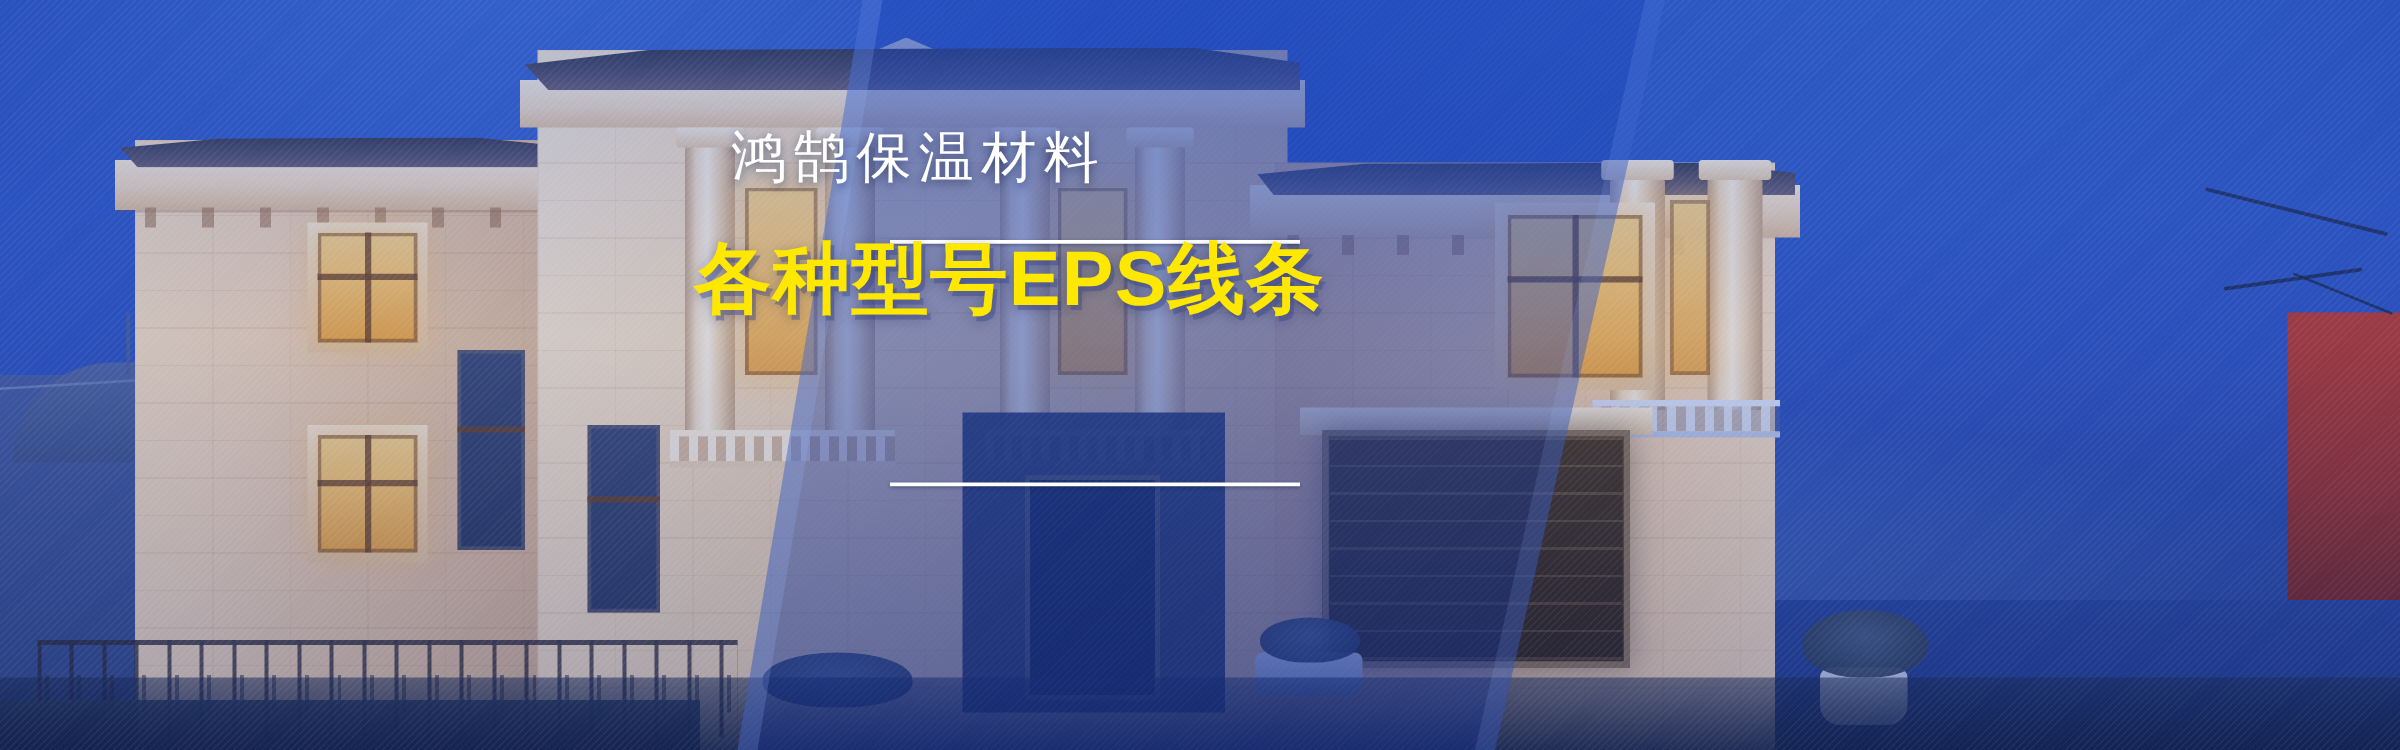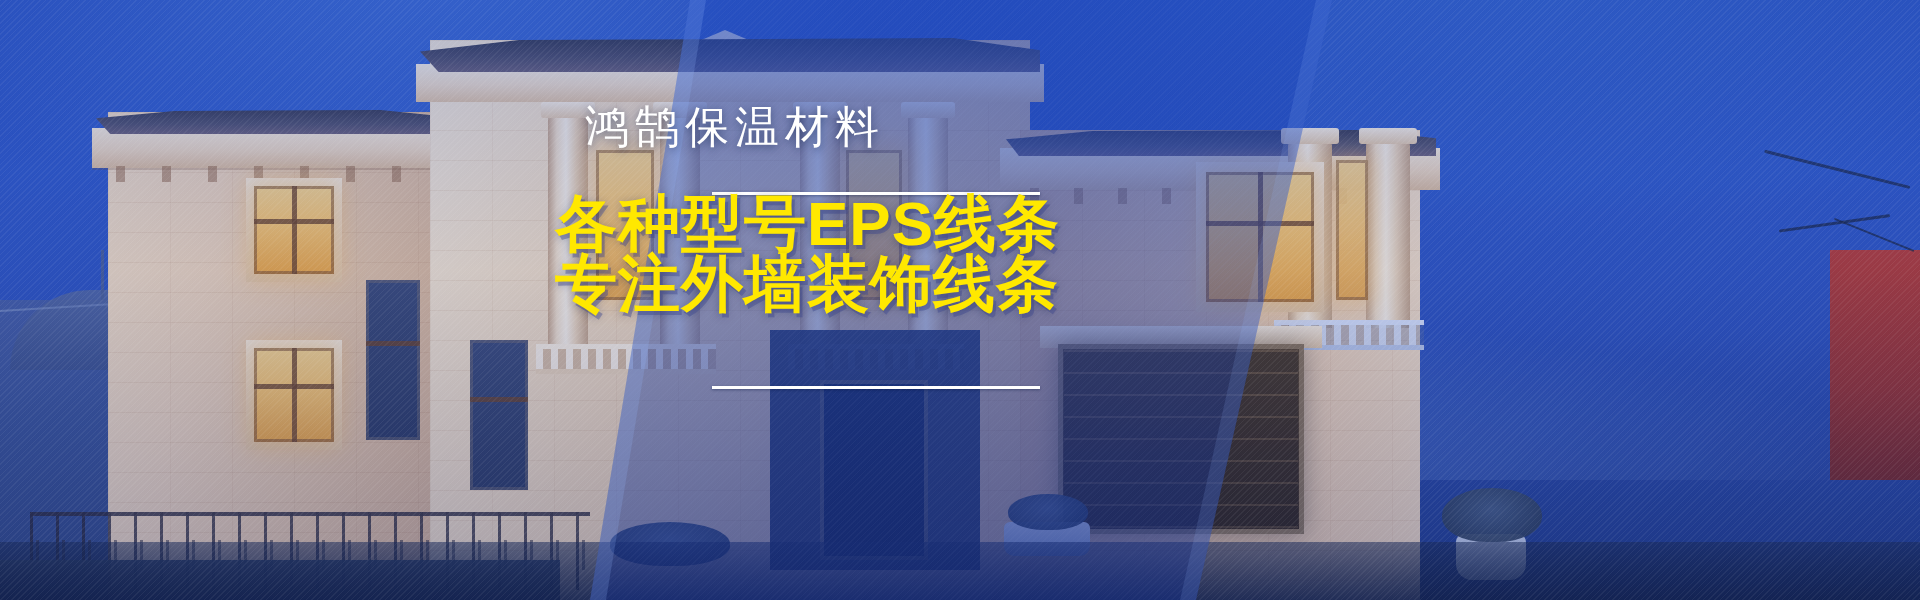--- a/index.html
+++ b/index.html
@@ -434,19 +434,18 @@
   <div class="panel"></div>
   <div class="panel-edge-l"></div>
   <div class="panel-edge-r"></div>
 
   <div class="copy">
     <div class="brand">鸿鹄保温材料</div>
 
     <div class="rule rule-top"></div>
 
     <div class="head head1">各种型号EPS线条</div>
-    <div class="head head2">专注外墙装饰线条</div>
 
     <div class="rule rule-bot"></div>
 
   </div>
 
 </div>
 
 </body></html>

